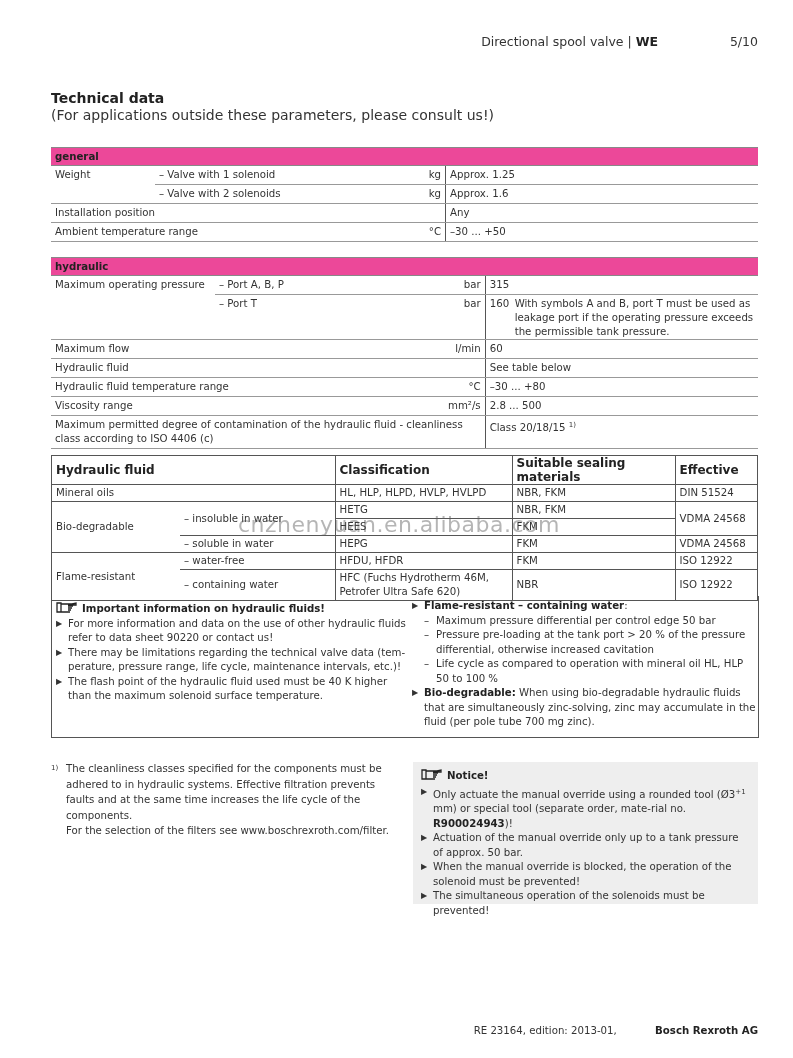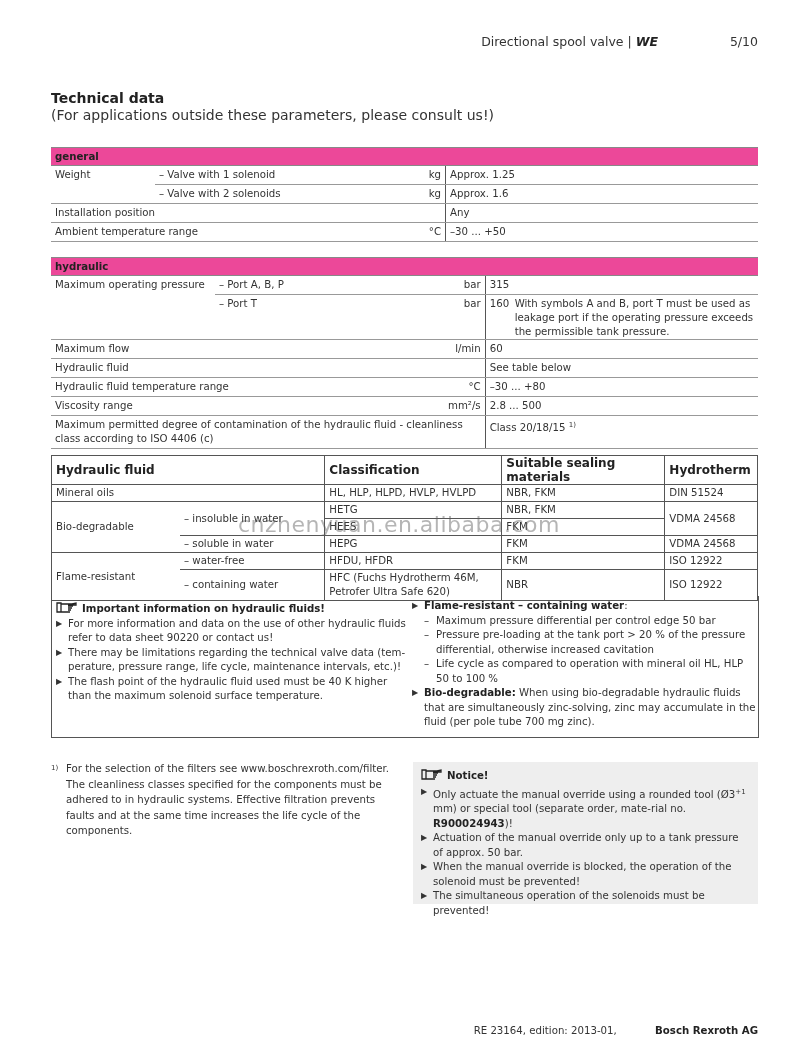--- a/index.html
+++ b/index.html
@@ -2,21 +2,21 @@
 <html><head>
 <meta charset="utf-8">
 <style>
   html, body { margin:0; padding:0; }
   body {
     width:793px; height:1058px; background:#ffffff; position:relative; overflow:hidden;
     font-family:"DejaVu Sans", sans-serif; color:#333333;
   }
   .abs { position:absolute; }
   .hdr-title { right:135px; top:34px; font-size:12.5px; color:#333; }
-  .hdr-title b { color:#222;font-style:italic; }
+  .hdr-title b { color:#222; }
   .hdr-page { right:35px; top:34px; font-size:12.5px; color:#333; }
   .sec-title { left:51px; top:90px; font-size:14px; font-weight:bold; color:#222; }
   .sec-sub { left:51px; top:107px; font-size:14px; color:#333; }
 
   
   table.tech { position:absolute; left:51px; width:707px; border-collapse:collapse; font-size:10.2px; color:#333; }
   table.tech td { padding:0 4px; vertical-align:top; line-height:14px; }
   table.tech tr.grp td { background:#ec4899; font-weight:bold; color:#222; border-top:1.5px solid #888; border-bottom:1.5px solid #888; height:15px; padding-top:2px; }
   table.tech tr.row td { border-bottom:1.5px solid #999; height:16px; padding-top:2px; }
   table.tech tr.row td.nob { border-bottom:none; }
@@ -140,21 +140,21 @@
   </tr>
 </tbody>
   </table>
 
 <table class="fluid">
   <tbody>
       <tr>
     <th colspan="2" style="width:261px;">Hydraulic fluid</th>
     <th style="width:168px;">Classification</th>
     <th style="width:154px;">Suitable sealing materials</th>
-    <th>Hydrotherm</th>
+    <th>Effective</th>
   </tr>
   <tr>
     <td colspan="2">Mineral oils</td>
     <td>HL, HLP, HLPD, HVLP, HVLPD</td>
     <td>NBR, FKM</td>
     <td>DIN 51524</td>
   </tr>
   <tr>
     <td rowspan="3" class="nr" style="width:120px;">Bio-degradable</td>
     <td rowspan="2" class="nl">– insoluble in water</td>
@@ -227,22 +227,22 @@
       </div>
     <div class="b">
         <span class="tri">▶</span>
         <span><b style="color:#222;">Bio-degradable:</b><span> When using bio-degradable hydraulic fluids that are simultaneously zinc-solving, zinc may accumulate in the fluid (per pole tube 700 mg zinc).</span></span>
       </div>
   </div>
 </div>
 
 <div class="footnote">
   <span class="fn-mark">1)</span>
+  <div class="fn-text">The cleanliness classes specified for the components must be adhered to in hydraulic systems. Effective filtration prevents faults and at the same time increases the life cycle of the components.</div>
   <div class="fn-text">For the selection of the filters see www.boschrexroth.com/filter.</div>
-  <div class="fn-text">The cleanliness classes specified for the components must be adhered to in hydraulic systems. Effective filtration prevents faults and at the same time increases the life cycle of the components.</div>
 </div>
 
 <div class="notice">
   <div style="font-weight:bold;color:#222;margin-bottom:1px;">
     <svg class="hand" viewBox="0 0 22 12">
         <path d="M1 2 h4 v9 h-4z M5 3 h11 l4 -1 v2 h-8 M12 5 h5 M12 7 h4 M12 9 h3 M5 11 h9" fill="none" stroke="#222" stroke-width="1.3"></path>
       </svg><span>Notice!</span>
   </div>
   <div class="b">
       <span class="tri">▶</span>

